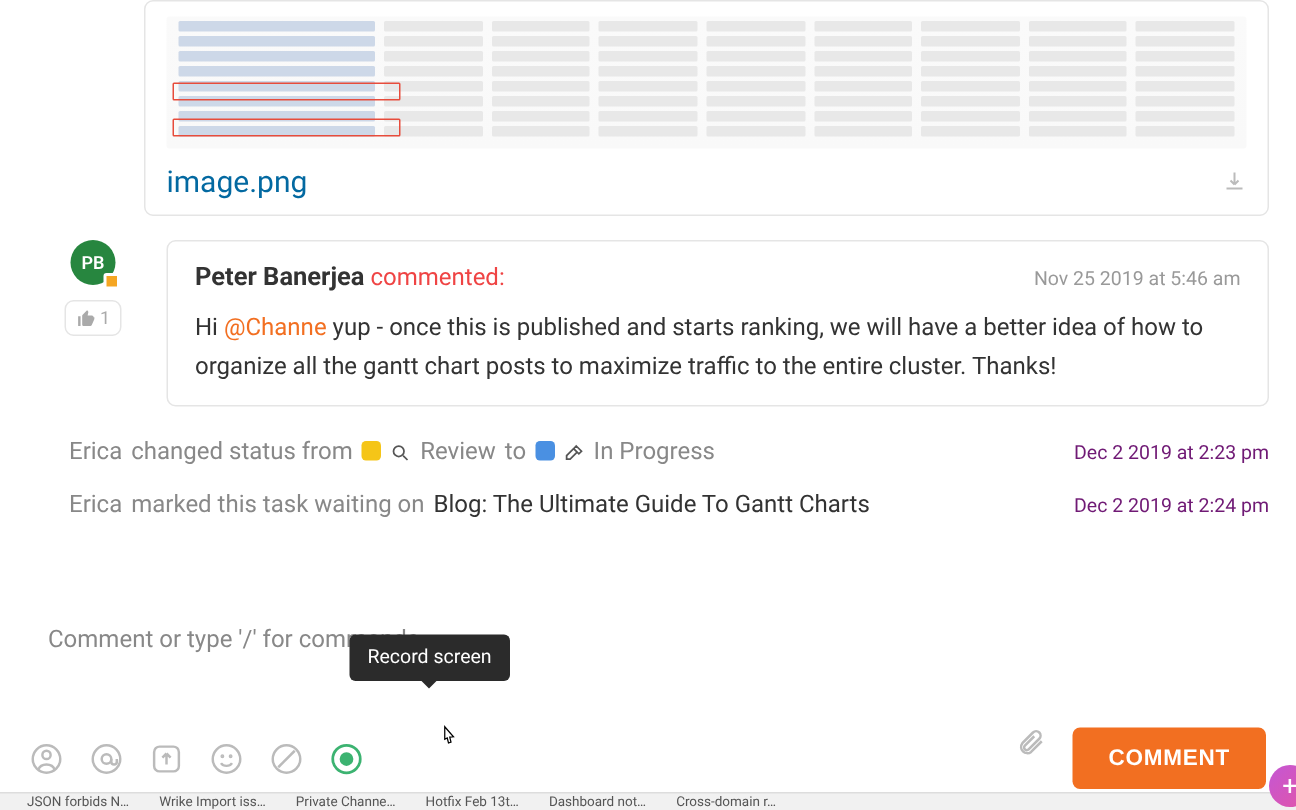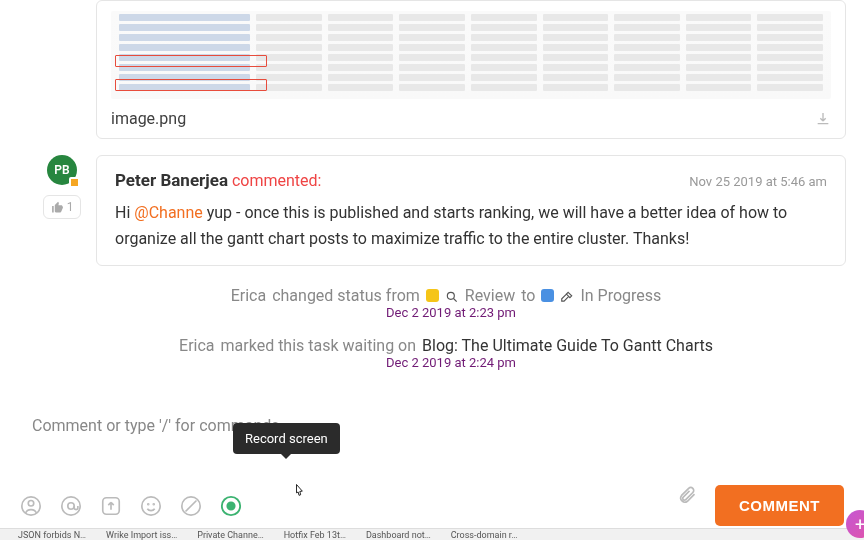--- a/index.html
+++ b/index.html
@@ -56,33 +56,33 @@
     height: 12px;
     border: 1px solid #e74c3c;
     border-radius: 1px;
   }
   .attachment-footer {
     display: flex;
     justify-content: space-between;
     align-items: center;
   }
   .attachment-name {
-    color: #404040;
-    font-size: 16px;
+    color: #0369a1;
+    font-size: 20px;
   }
   .download-icon {
     width: 16px; height: 16px;
     color: #bbb;
   }
 
   
   .comment-wrap {
     display: flex;
     margin-bottom: 16px;
-    gap: 10px;
+    gap: 25px;
   }
   .avatar-col {
     width: 48px;
     display: flex;
     flex-direction: column;
     align-items: center;
     gap: 10px;
   }
   .avatar {
     width: 30px; height: 30px;
@@ -139,26 +139,25 @@
     font-size: 16px;
     line-height: 1.6;
     color: #333;
   }
   .mention { color: #f26f21; }
 
   
   .activity-row {
     display: flex;
     justify-content: space-between;
-    align-items: center;
+    align-items: flex-end;
     padding: 4px 0 4px 8px;
     font-size: 16px;
     color: #888;
     margin-bottom: 8px;
-    flex-direction: column;
   }
   .activity-text { display: flex; align-items: center; gap: 6px; flex-wrap: wrap; }
   .activity-ts { font-size: 13px; color: #701a75; white-space: nowrap; margin-left: 10px;}
   .status-chip {
     width: 13px; height: 13px;
     border-radius: 3px;
     display: inline-block;
   }
   .chip-yellow { background: #f5c518; }
   .chip-blue { background: #4a90e2; }

